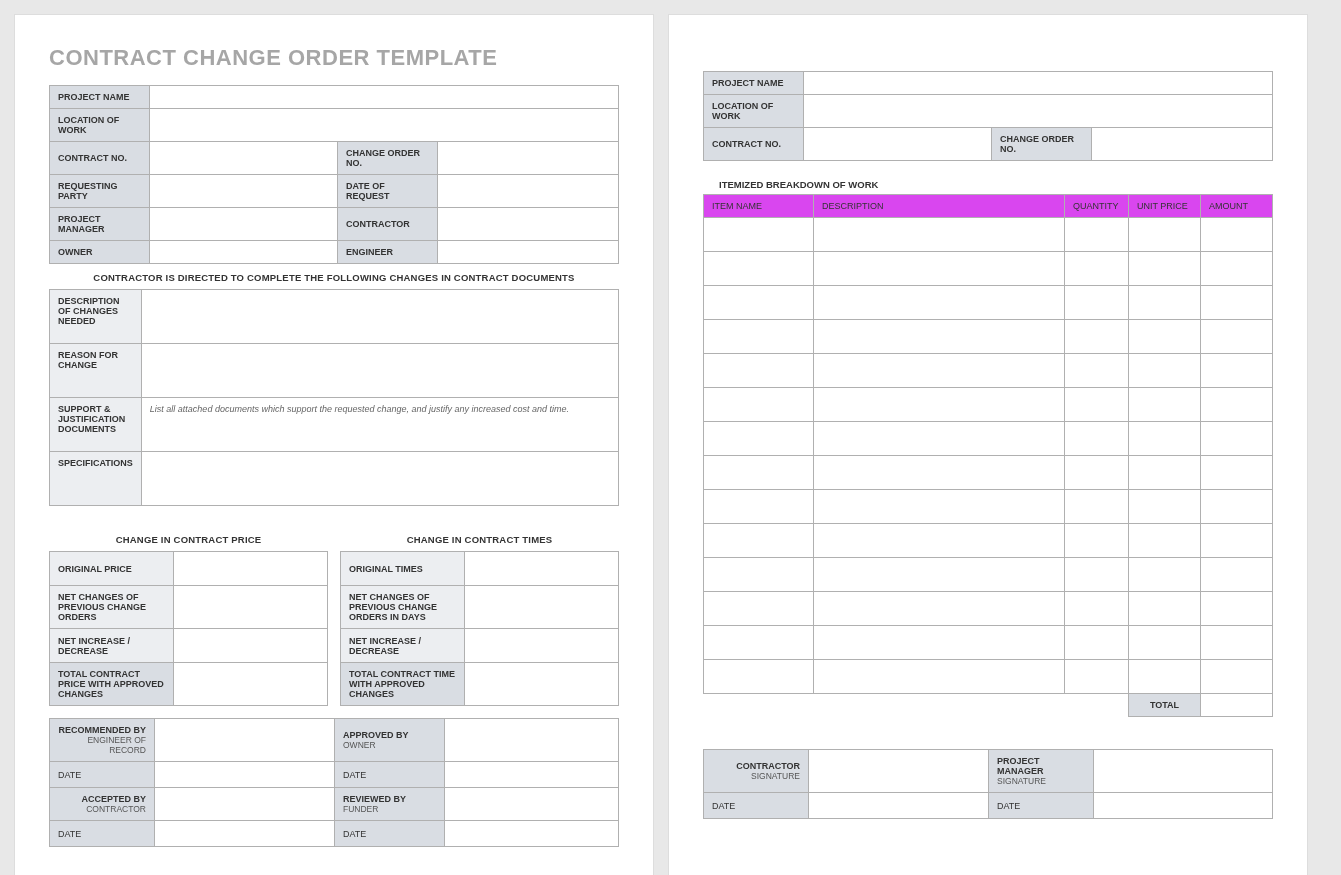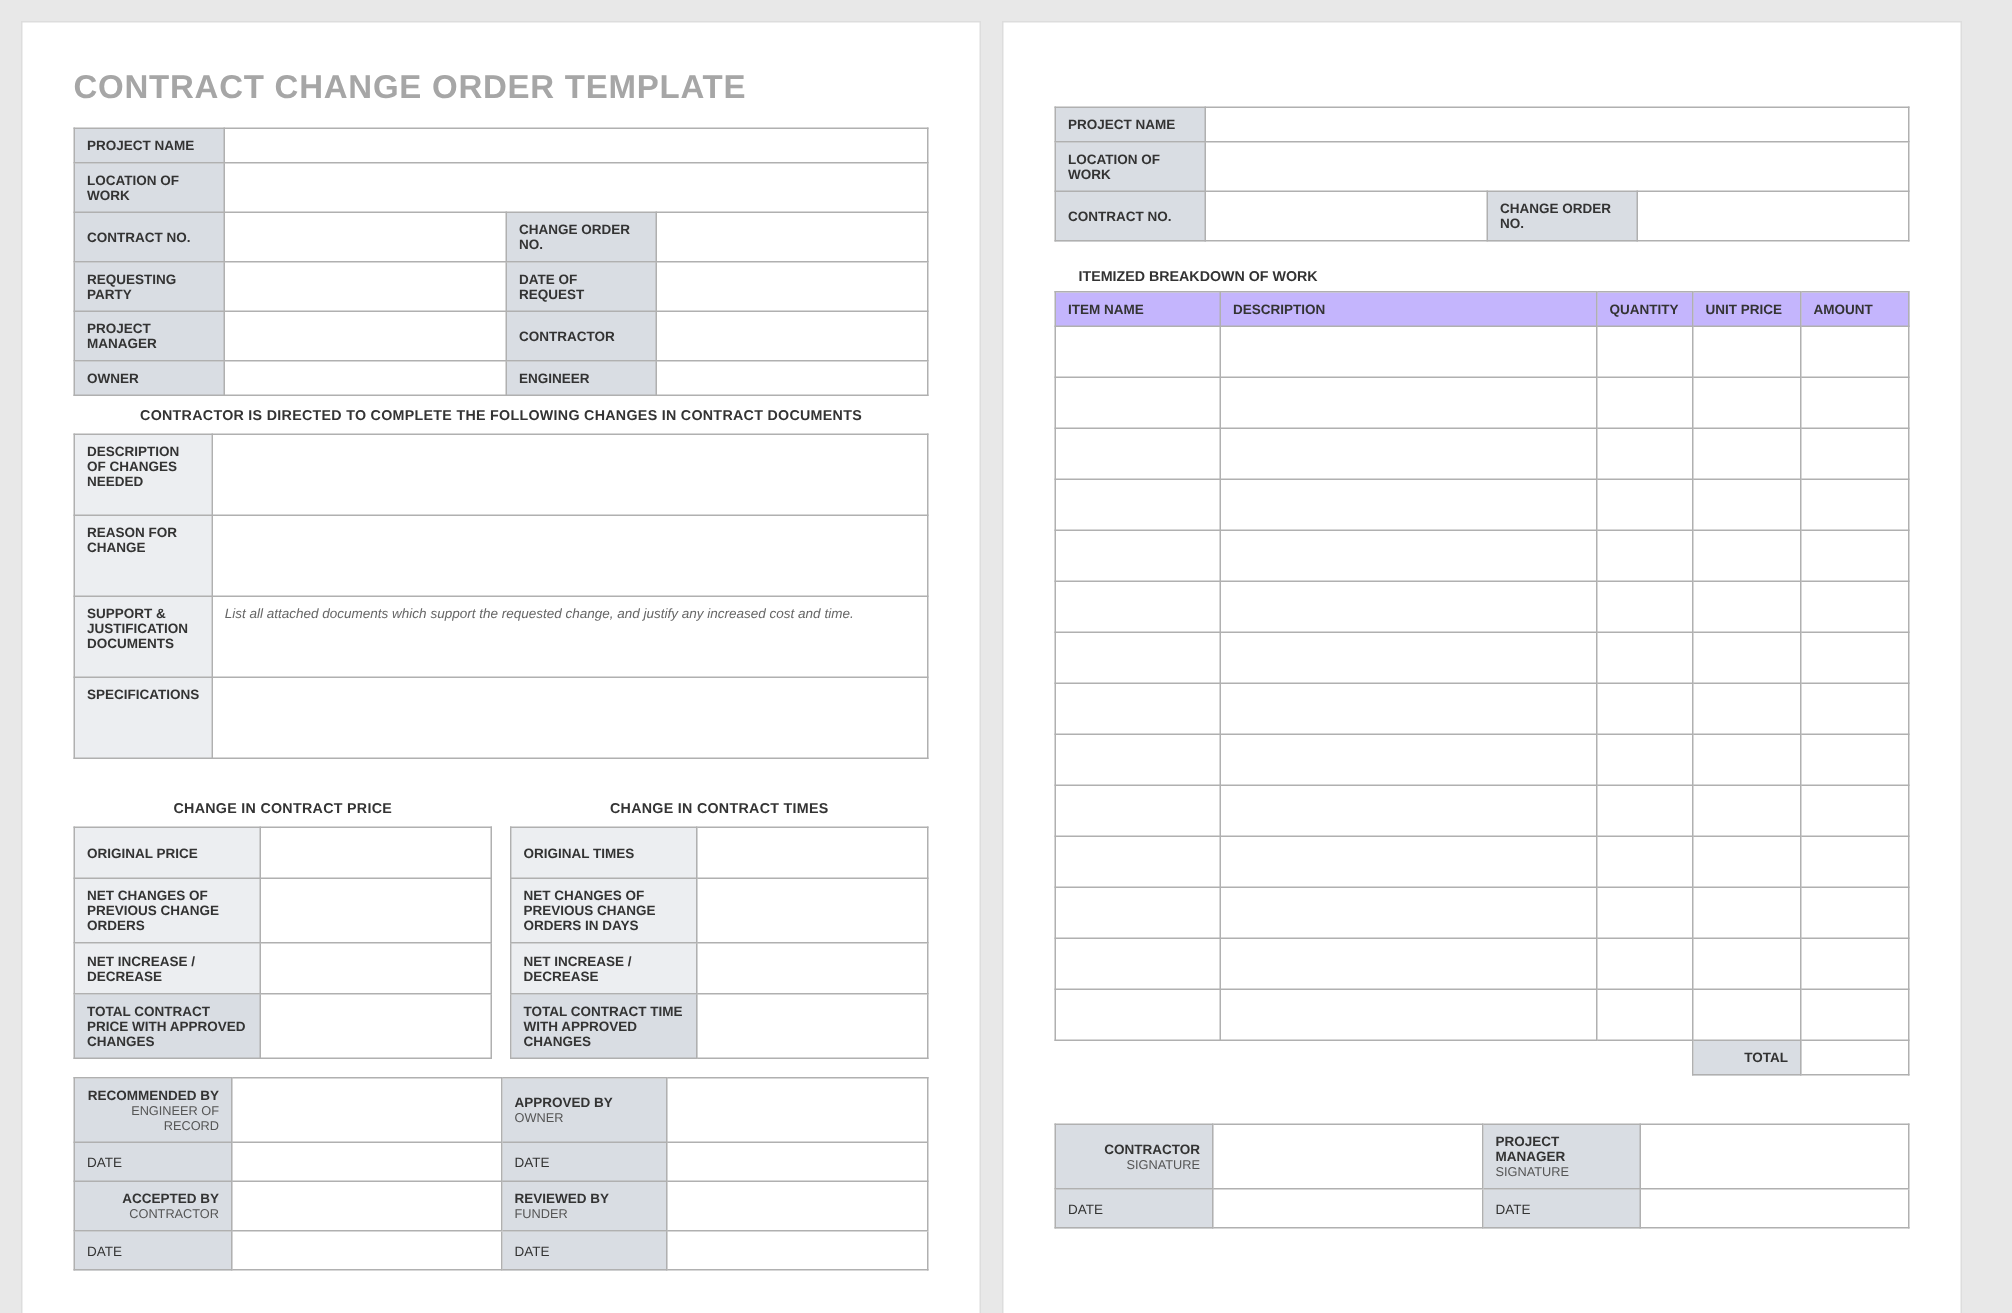--- a/index.html
+++ b/index.html
@@ -77,26 +77,26 @@
     border-left:none !important;
     border-right:1px solid #b0b0b0 !important;
   }
   .sig-input-plain { background:#fff; }
   .placeholder-italic { font-style: italic; color:#666; font-size:9px; }
   .tall { height: 54px; vertical-align: top; }
   .h26 { height:26px; }
   .h34 { height:34px; }
   .h30 { height:30px;text-align:right; }
   .tbl-head th {
-    background:#c4b5fd;
-    font-weight:bold;
+    background:#d946ef;
+    font-weight:normal;
     font-size:9px;
   }
   .right-item-row td { height:34px; }
-  .total-row td { font-weight:bold; text-align:right; }
+  .total-row td { font-weight:bold; text-align:center; }
   .itemized-caption {
     font-weight:bold;
     font-size:9.5px;
     margin: 18px 0 4px 0;
     padding-left: 16px;
   }
   .spacer { height: 12px; }
 </style>
 </head>
 <body>

